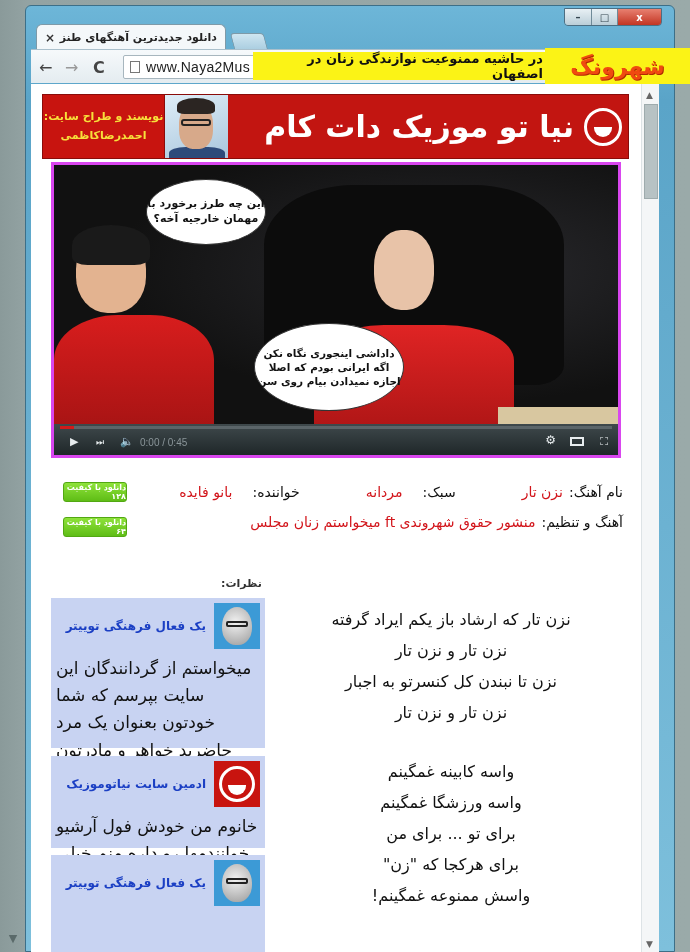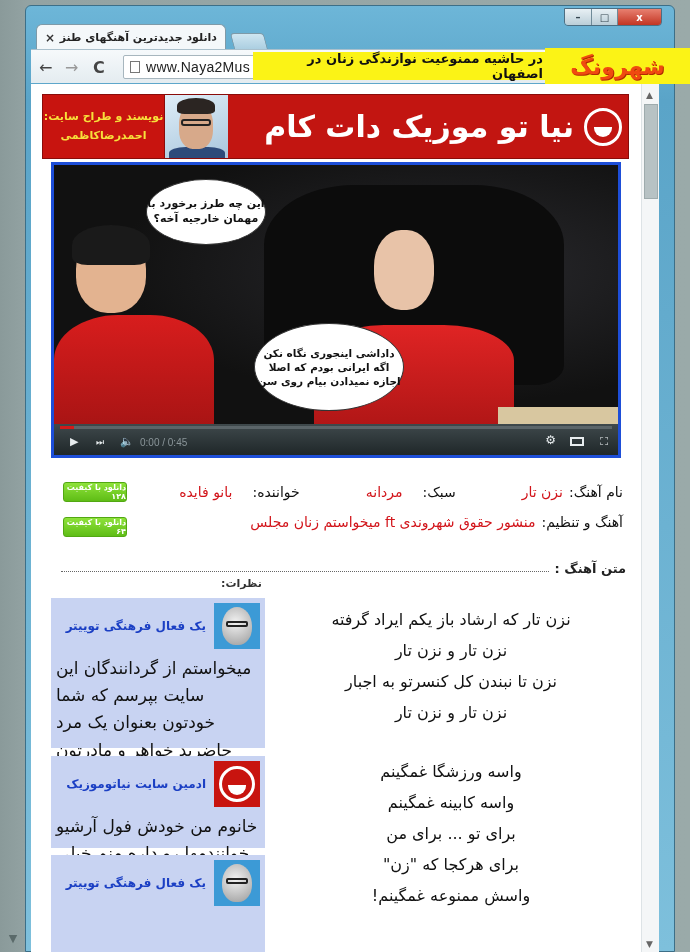--- a/index.html
+++ b/index.html
@@ -133,21 +133,21 @@
     position: relative; background: #c21511;
   }
   .logo-circle::after {
     content: ""; position: absolute; left: 7px; top: 16px; width: 18px; height: 10px;
     background: #fff; border-radius: 0 0 10px 10px;
   }
 
   
   .video {
     position: absolute; left: 20px; top: 78px; width: 570px; height: 296px;
-    border: 3px solid #1d4ed8; background: #111;
+    border: 3px solid #d946ef; background: #111;
     overflow: hidden;
   }
   .stage {
     position: absolute; left: 0; top: 0; width: 100%; height: 262px;
     background: radial-gradient(ellipse at 70% 40%, #2a2a2e 0%, #111 60%);
   }
   .person-left {
     position: absolute; left: 0; top: 60px; width: 160px; height: 202px;
   }
   .pl-head {
@@ -369,24 +369,20 @@
         <span class="val">مردانه</span>
         <span class="gap-60">خواننده:</span>
         <span class="val">بانو فایده</span>
       </div>
       <div class="info-row row-2">
         <span>آهنگ و تنظیم:</span>
         <span class="val">منشور حقوق شهروندی ft میخواستم زنان مجلس</span>
       </div>
     </div>
 
-    <div class="lyrics-head">
-      <span>متن آهنگ :</span>
-      <span class="dotted"></span>
-    </div>
     <div class="comments-label">نظرات:</div>
 
     <div class="comment c1">
       <div class="comment-head">
         <div class="avatar egg">
             <div class="egg-shape"></div>
             <div class="egg-glasses"></div>
           </div>
         <span class="comment-name">یک فعال فرهنگی توییتر</span>
       </div>
@@ -413,22 +409,22 @@
         <span class="comment-name">یک فعال فرهنگی توییتر</span>
       </div>
     </div>
 
     <div class="lyrics">
       <div>نزن تار که ارشاد باز یکم ایراد گرفته</div>
       <div>نزن تار و نزن تار</div>
       <div>نزن تا نبندن کل کنسرتو به اجبار</div>
       <div>نزن تار و نزن تار</div>
       <div class="stanza-gap"></div>
+      <div>واسه کابینه غمگینم</div>
       <div>واسه ورزشگا غمگینم</div>
-      <div>واسه کابینه غمگینم</div>
       <div>برای تو ... برای من</div>
       <div>برای هرکجا که "زن"</div>
       <div>واسش ممنوعه غمگینم!</div>
     </div>
   </div>
 
   <div class="vscroll">
     <span class="up">▲</span>
     <div class="thumb"></div>
     <span class="down">▼</span>

